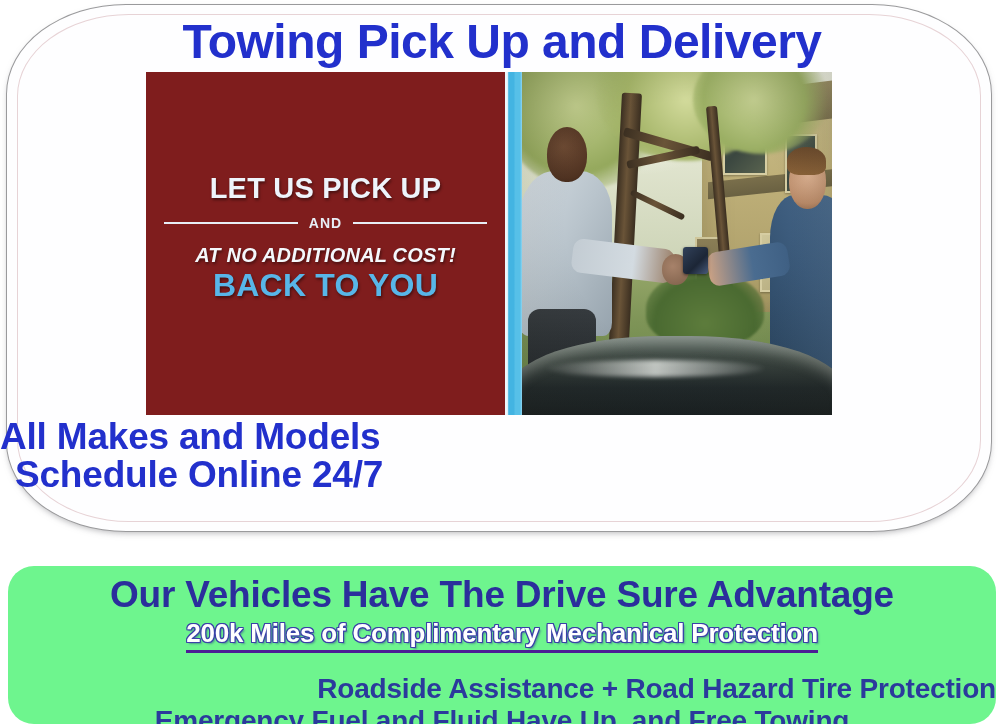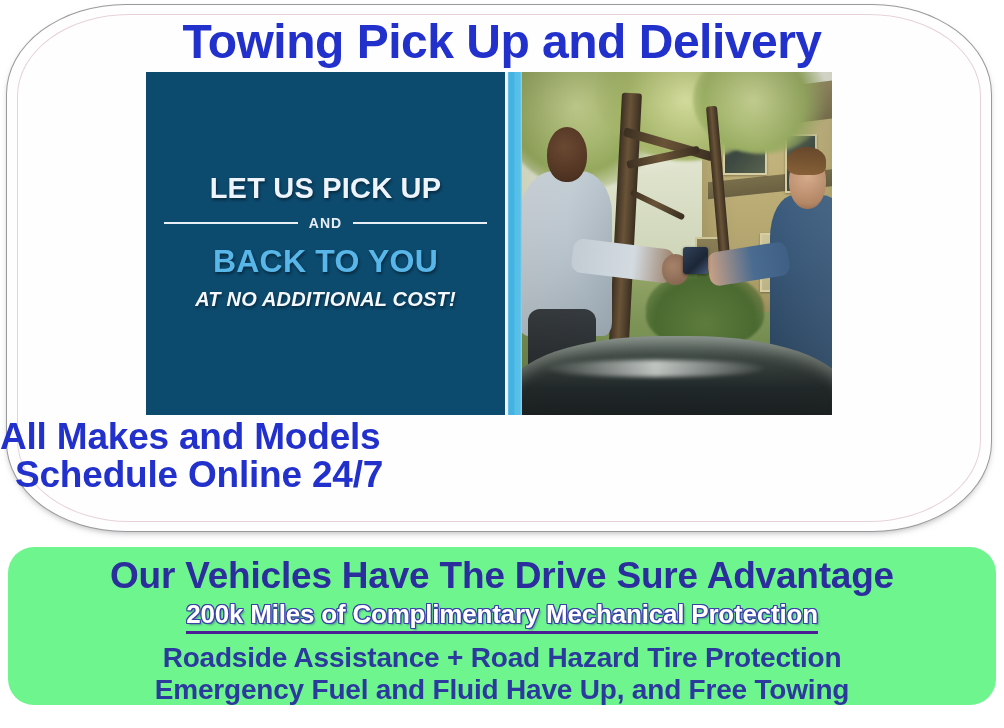--- a/index.html
+++ b/index.html
@@ -64,21 +64,21 @@
     width: 686px;
     height: 343px;
     display: flex;
     overflow: hidden;
     background: #120e61;
   }
   #hero-text-panel {
     position: relative;
     width: 359px;
     height: 100%;
-    background: #0c4a6e;
+    background: #7f1d1d;
     flex: 0 0 359px;
     display: flex;
     flex-direction: column;
     align-items: center;
     justify-content: center;
     box-sizing: border-box;
     padding: 4px 18px 8px 18px;
   }
   .hero-line {
     font-family: "Liberation Sans Narrow", "Liberation Sans", sans-serif;
@@ -317,21 +317,21 @@
     font-weight: bold;
     color: #2230cc;
     letter-spacing: -0.2px;
   }
   #promo-subhead-line-2 { letter-spacing: -0.2px; margin-left: 15px; }
 
   
   #advantage-banner {
     position: absolute;
     left: 8px;
-    top: 547px;
+    top: 566px;
     width: 988px;
     height: 158px;
     box-sizing: border-box;
     background: #6ef58e;
     border-radius: 26px;
     padding-top: 8px;
     text-align: center;
     overflow: hidden;
   }
   #advantage-title {
@@ -364,21 +364,21 @@
   }
   .advantage-detail {
     font-family: "Liberation Sans Narrow", "Liberation Sans", sans-serif;
     font-size: 28px;
     line-height: 32px;
     font-weight: bold;
     color: #2b3a9c;
     letter-spacing: -0.2px;
     white-space: nowrap;
   }
-  #advantage-detail-1 { margin-top: 8px; }
+  #advantage-detail-1 { margin-top: 20px; text-align: right; }
 </style>
 </head>
 <body>
 
 <div id="promo-card">
   <div id="promo-card-inner-ring"></div>
 </div>
 
 <div id="promo-headline">Towing Pick Up and Delivery</div>
 
@@ -386,22 +386,22 @@
 
   <div id="hero-text-panel">
     <div class="hero-line" id="hero-line-1">LET US PICK UP</div>
 
     <div id="hero-divider">
       <span class="hero-rule"></span>
       <span id="hero-and-label">AND</span>
       <span class="hero-rule"></span>
     </div>
 
+    <div class="hero-line" id="hero-line-5">AT NO ADDITIONAL COST!</div>
     <div class="hero-line" id="hero-line-4">BACK TO YOU</div>
-    <div class="hero-line" id="hero-line-5">AT NO ADDITIONAL COST!</div>
   </div>
 
   <div id="hero-accent-strip"></div>
 
   <div id="hero-photo">
     <div class="ph" id="ph-sky"></div>
     <div class="ph" id="ph-ground"></div>
     <div class="ph" id="ph-house"></div>
     <div class="ph" id="ph-house-roof"></div>
     <div class="ph" id="ph-house-eave"></div>

